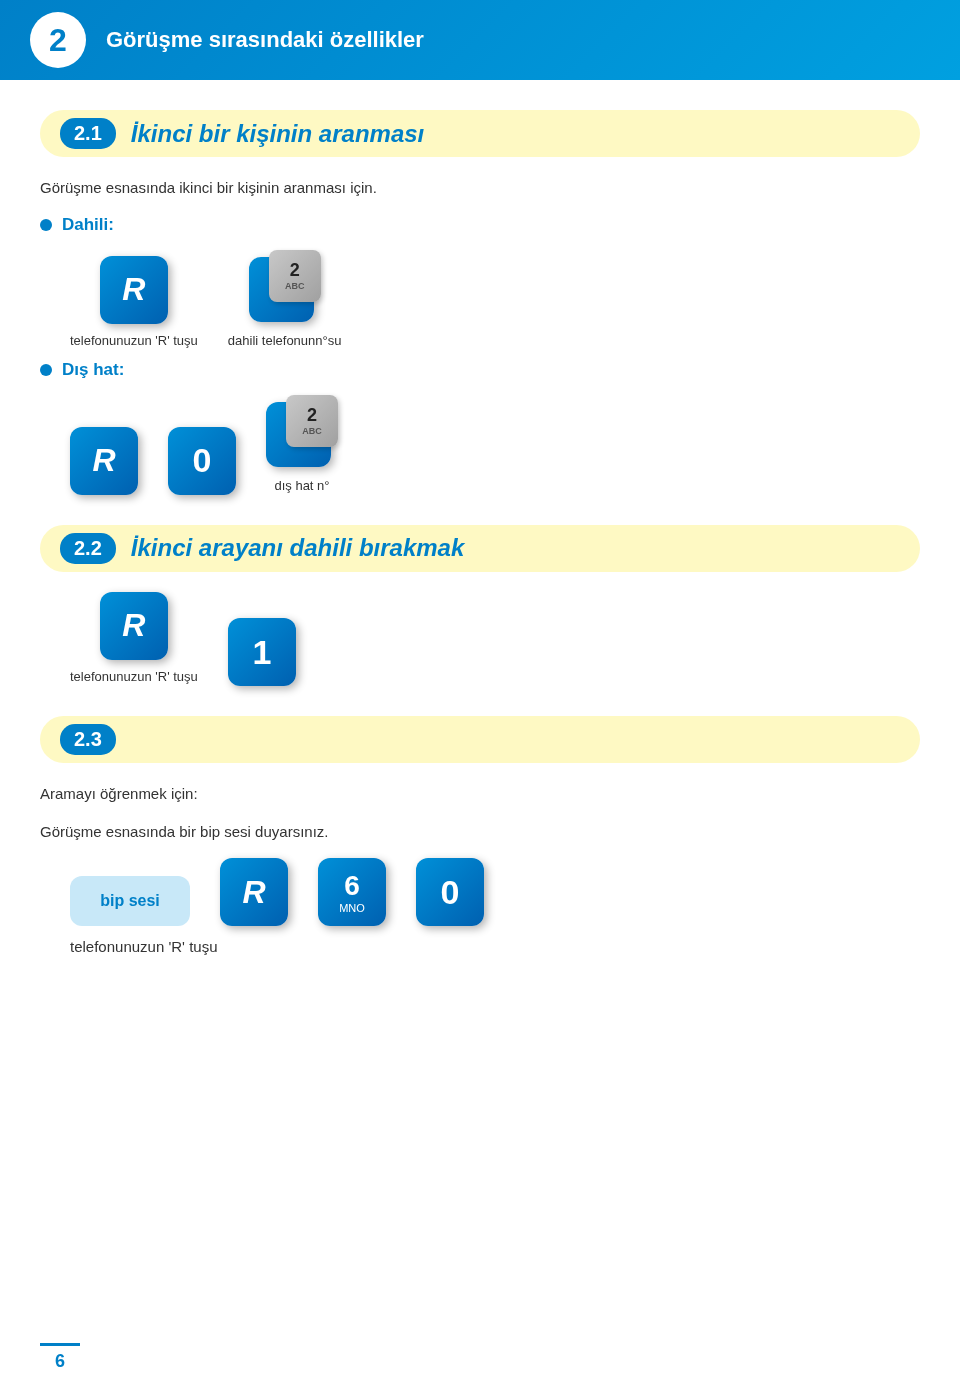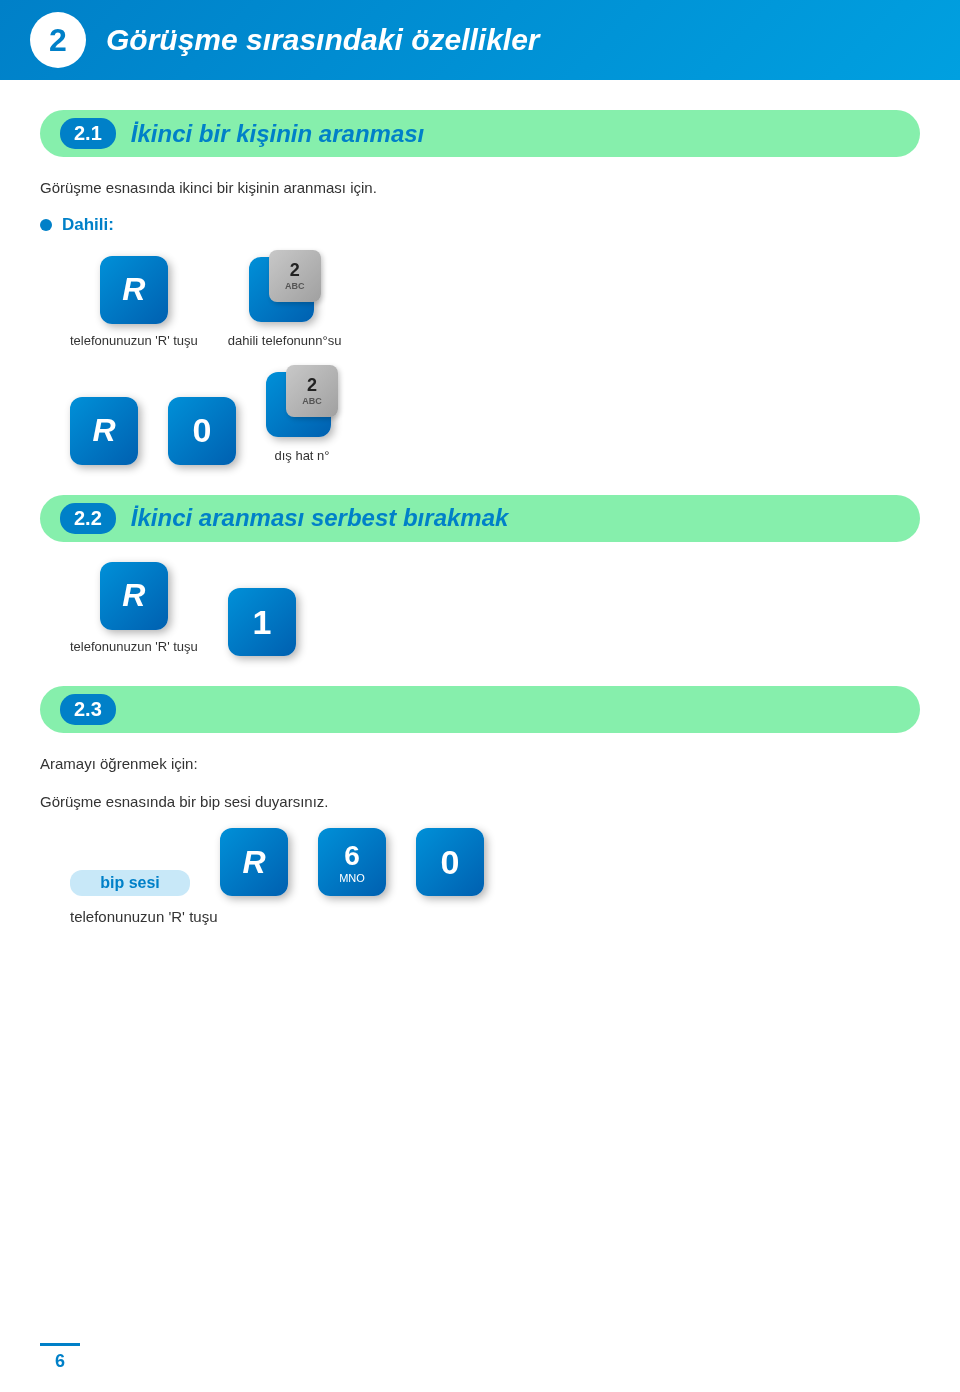--- a/index.html
+++ b/index.html
@@ -32,34 +32,33 @@
       align-items: center;
       justify-content: center;
       font-size: 32px;
       font-weight: bold;
       color: #0080c8;
       margin-right: 20px;
       flex-shrink: 0;
     }
 
     .header-title {
-      font-size: 30px;
-      font-weight: bold;
-      font-style: italic;
+      font-size: 22px;
+      font-weight: bold;
       color: #ffffff;
     }
 
     
     .content {
       padding: 0 40px;
     }
 
     
     .section-header {
-      background: #86efac;
+      background: #fef9c3;
       border-radius: 25px;
       display: flex;
       align-items: center;
       padding: 8px 20px;
       margin-bottom: 20px;
     }
 
     .section-number {
       background: #0080c8;
       color: white;
@@ -249,21 +248,21 @@
 
     .key-6 .mno {
       font-size: 11px;
       font-weight: normal;
     }
 
     
     .bip-box {
       background: #c8e8f8;
       border-radius: 12px;
-      padding: 4px 24px;
+      padding: 16px 24px;
       font-size: 16px;
       font-weight: bold;
       color: #0080c8;
       min-width: 120px;
       text-align: center;
     }
 
     
     .page-number {
       position: absolute;
@@ -326,20 +325,24 @@
             <span class="abc">ABC</span>
           </div>
         </div>
         <div class="key-label dah-label">
           <span>dahili telefonun</span>
           <span>n°su</span>
         </div>
       </div>
     </div>
 
+    <div class="bullet-item">
+      <div class="bullet-dot"></div>
+      <span class="bullet-label">Dış hat:</span>
+    </div>
 
     <div class="keys-row">
 
       <div class="key-group">
         <div class="key-R">R</div>
       </div>
 
       <div class="key-group">
         <div class="key-0">0</div>
       </div>
@@ -353,21 +356,21 @@
           </div>
         </div>
         <div class="key-label">dış hat n°</div>
       </div>
     </div>
   </div>
 
   <div class="section-block">
     <div class="section-header">
       <div class="section-number">2.2</div>
-      <div class="section-title">İkinci aranması serbest bırakmak</div>
+      <div class="section-title">İkinci arayanı dahili bırakmak</div>
     </div>
 
     <div class="keys-row">
       <div class="key-group">
         <div class="key-R">R</div>
         <div class="key-label">telefonunuzun 'R' tuşu</div>
       </div>
       <div class="key-group">
         <div class="key-1">1</div>
       </div>

